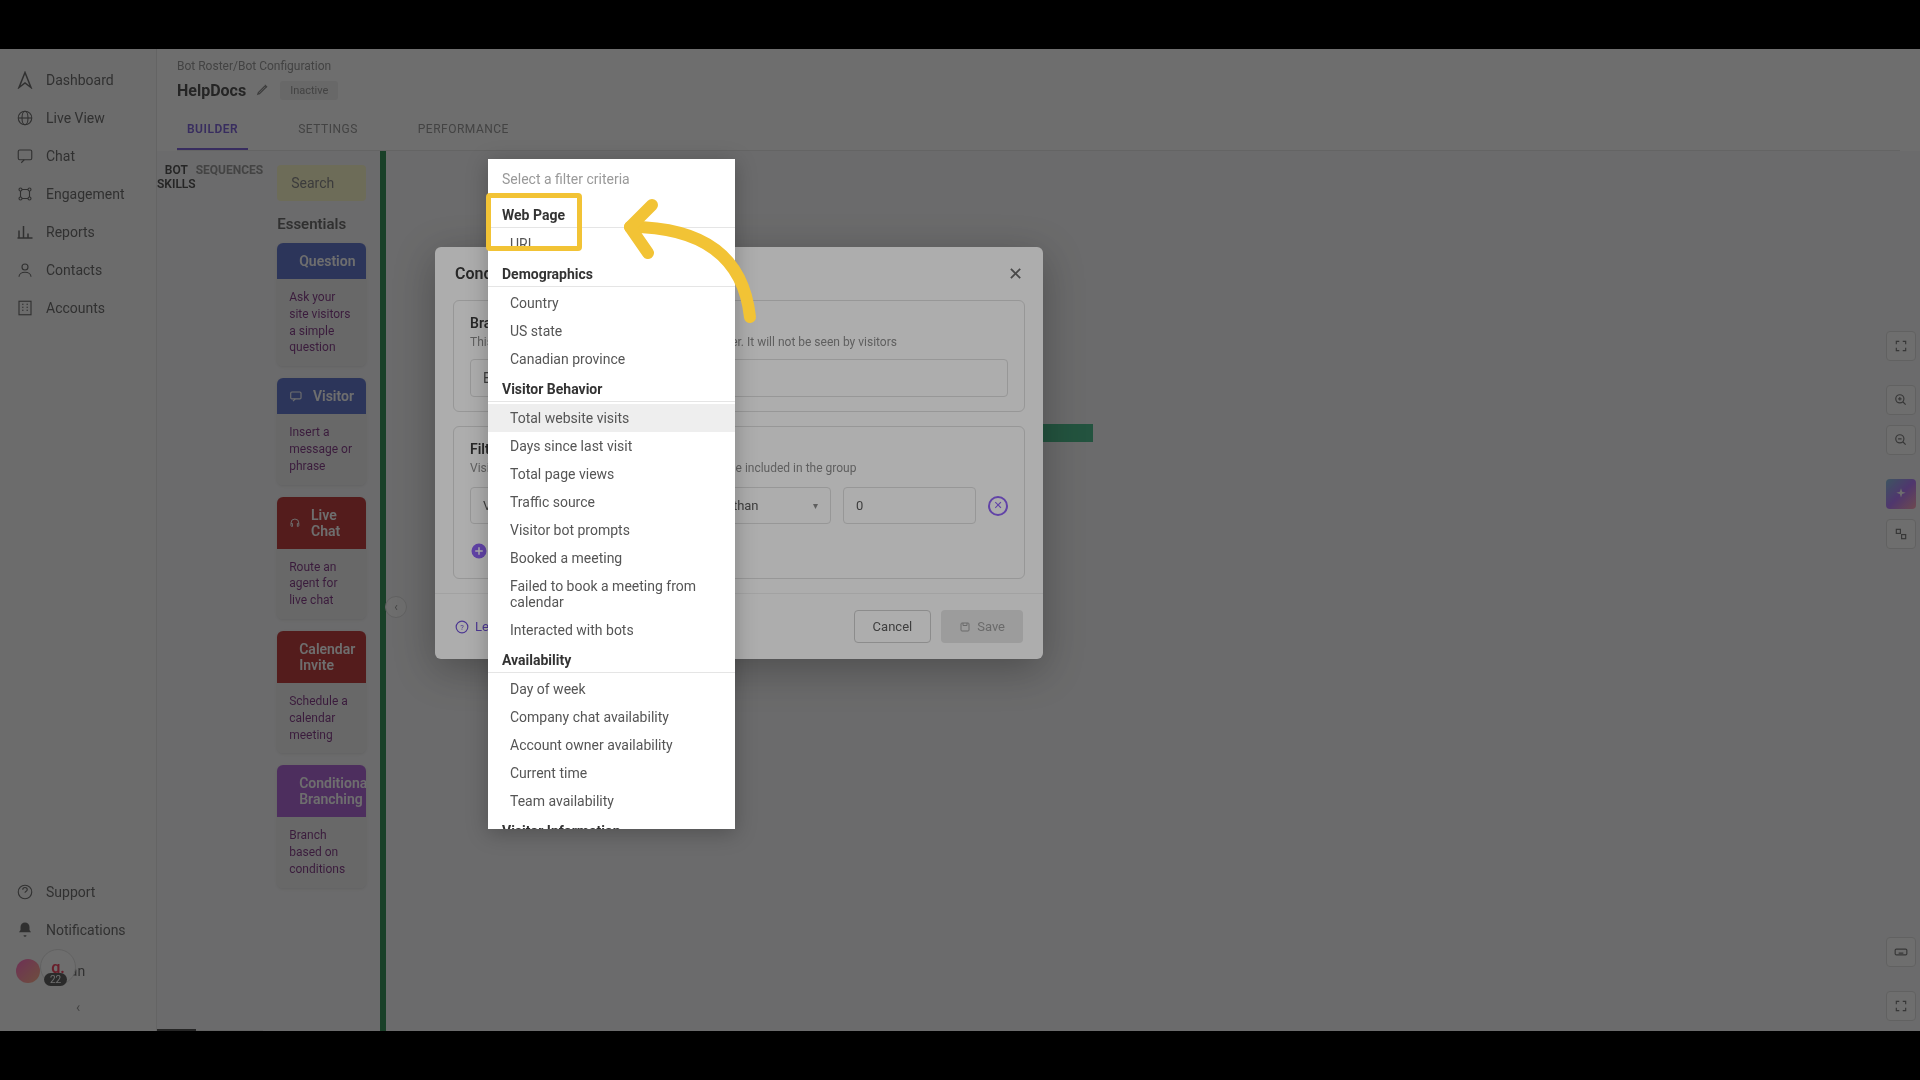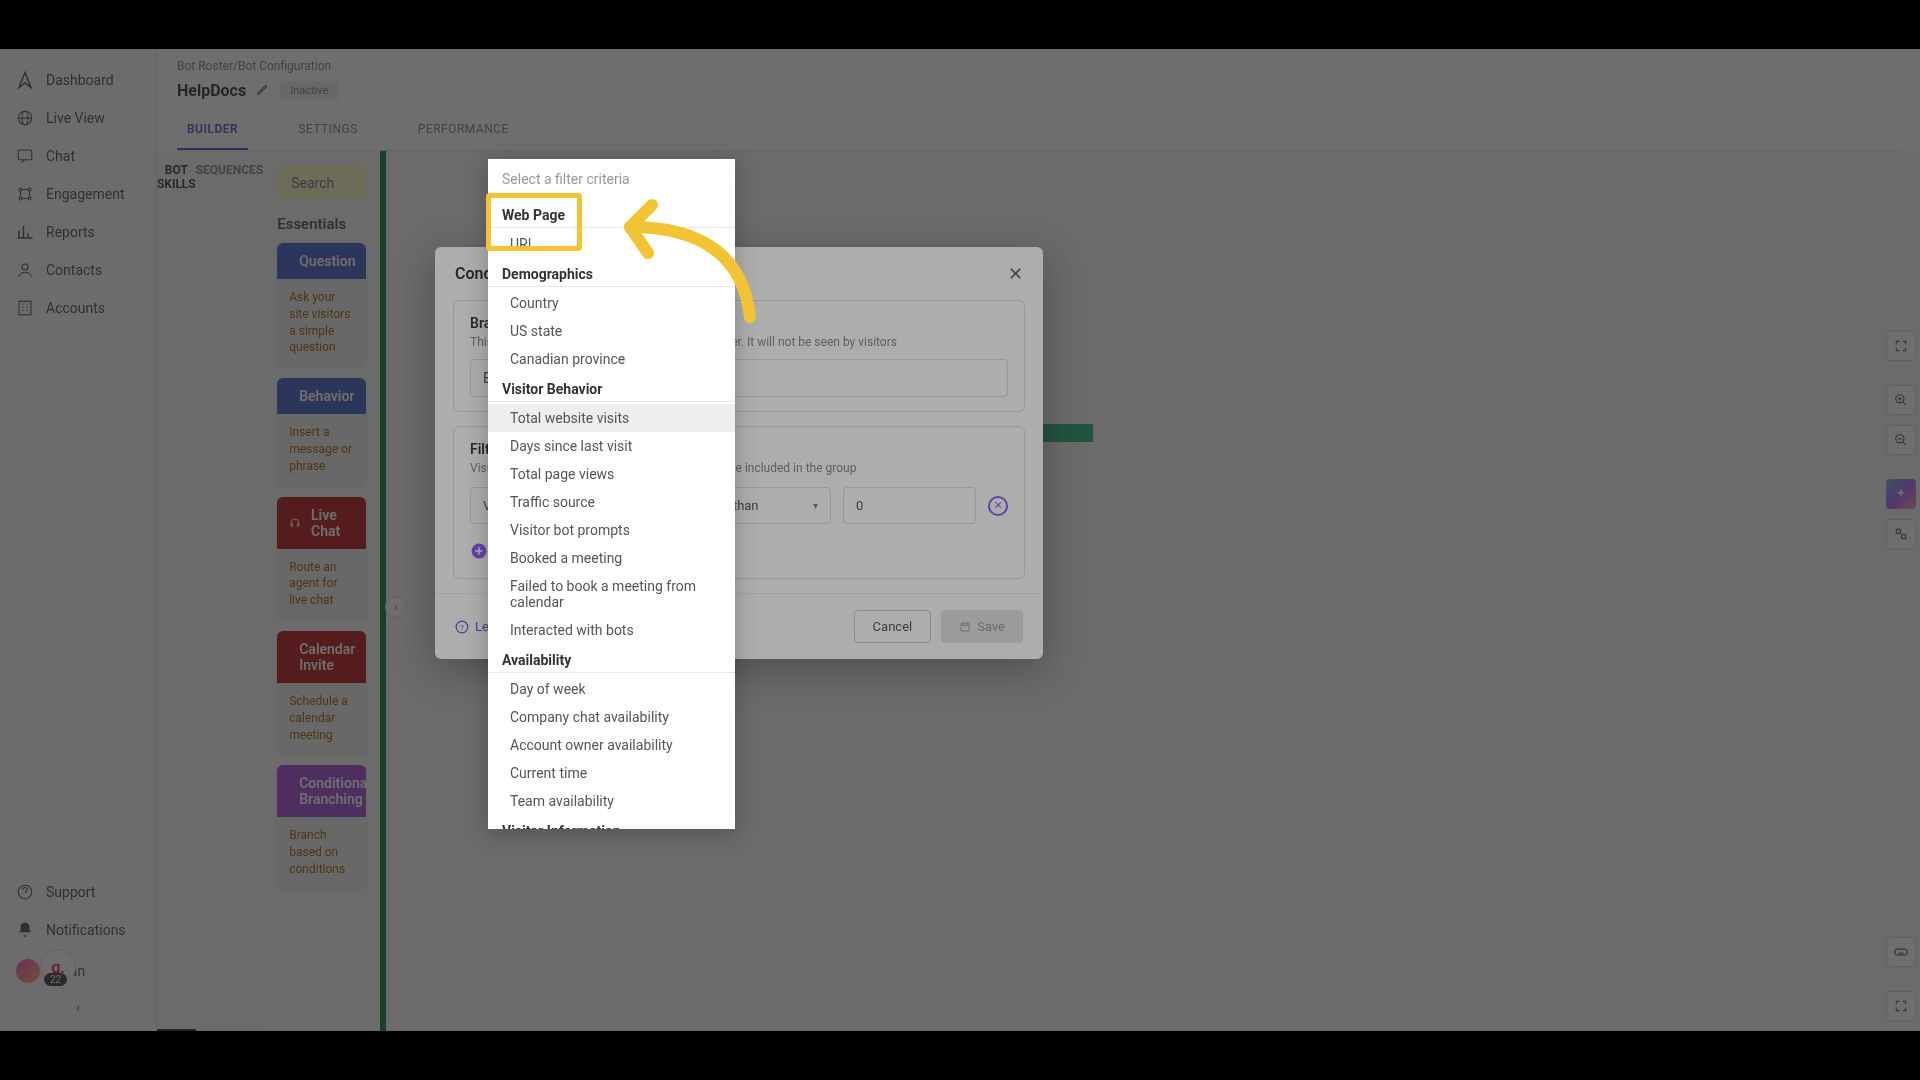--- a/index.html
+++ b/index.html
@@ -34,21 +34,21 @@
 .workspace { flex: 1; display: flex; position: relative; background: #f7f7f9; }
 .skills-panel { width: 229px; border-right: 6px solid #15803d; display: flex; flex-direction: row; overflow: hidden; }
 .skills-tabs { display: flex; }
 .skills-tab { flex: 1; text-align: center; font-size: 12px; padding: 12px 0; color: #888; border-bottom: 1px solid #e5e5e5; cursor: pointer; font-weight: bold; }
 .skills-tab.active { color: #333; border-bottom: 2px solid #333; font-weight: 600; }
 .skills-body { padding: 14px 14px; overflow-y: auto; }
 .skills-search { background: #fef9c3; border: none; border-radius: 4px; padding: 10px 14px; width: 100%; font-size: 14px; color: #888; margin-bottom: 14px; }
 .skills-section-title { font-weight: 600; color: #555; margin-bottom: 10px; font-size: 15px; }
 .skill-card { border-radius: 6px; overflow: hidden; margin-bottom: 12px; box-shadow: 0 1px 3px rgba(0,0,0,0.1); }
 .skill-head { display: flex; align-items: center; gap: 10px; padding: 10px 12px; color: #fff; font-size: 14px; font-weight: 600; }
-.skill-desc { background: #f0f0f0; color: #a16207; font-size: 12px; padding: 10px 12px; line-height: 1.4; }
+.skill-desc { background: #f0f0f0; color: #701a75; font-size: 12px; padding: 10px 12px; line-height: 1.4; }
 .sk-blue { background: #4a63c9; }
 .sk-green { background: #b91c1c; }
 .sk-purple { background: #a44dd4; }
 .collapse-canvas { position: absolute; left: 228px; top: 445px; width: 22px; height: 22px; border-radius: 50%; border: 1px solid #ddd; background: #fff; display: flex; align-items: center; justify-content: center; font-size: 12px; color: #888; z-index: 3; }
 
 .right-tools { position: absolute; right: 0; top: 180px; width: 38px; display: flex; flex-direction: column; gap: 10px; align-items: center; }
 .tool-btn { width: 30px; height: 30px; border: 1px solid #ddd; background: #fff; border-radius: 4px; display: flex; align-items: center; justify-content: center; color: #666; cursor: pointer; font-size: 13px; }
 .tool-btn.accent { background: linear-gradient(135deg,#7bd,#a6f,#f9a); border: none; color: #fff; }
 
 .modal-backdrop { position: absolute; inset: 0; background: rgba(40,40,40,0.45); z-index: 5; }
@@ -249,21 +249,21 @@
             </div>
             <div class="skill-desc">Ask your site visitors a simple question</div>
           </div>
 
           <div class="skill-card">
             <div class="skill-head sk-blue">
               <svg width="16" height="16" viewBox="0 0 24 24" fill="none" stroke="#fff" stroke-width="2">
                   <rect x="3" y="5" width="18" height="12" rx="2"></rect>
                   <path d="M7 21l4-4"></path>
                 </svg>
-              <span>Behavior</span>
+              <span>Visitor</span>
             </div>
             <div class="skill-desc">Insert a message or phrase</div>
           </div>
 
           <div class="skill-card">
             <div class="skill-head sk-green">
               <svg width="16" height="16" viewBox="0 0 24 24" fill="none" stroke="#fff" stroke-width="2">
                   <path d="M4 13v-1a8 8 0 0116 0v1M4 13v4a2 2 0 002 2h1v-6H4zM20 13v4a2 2 0 01-2 2h-1v-6h3z"></path>
                 </svg>
               <span>Live Chat</span>

